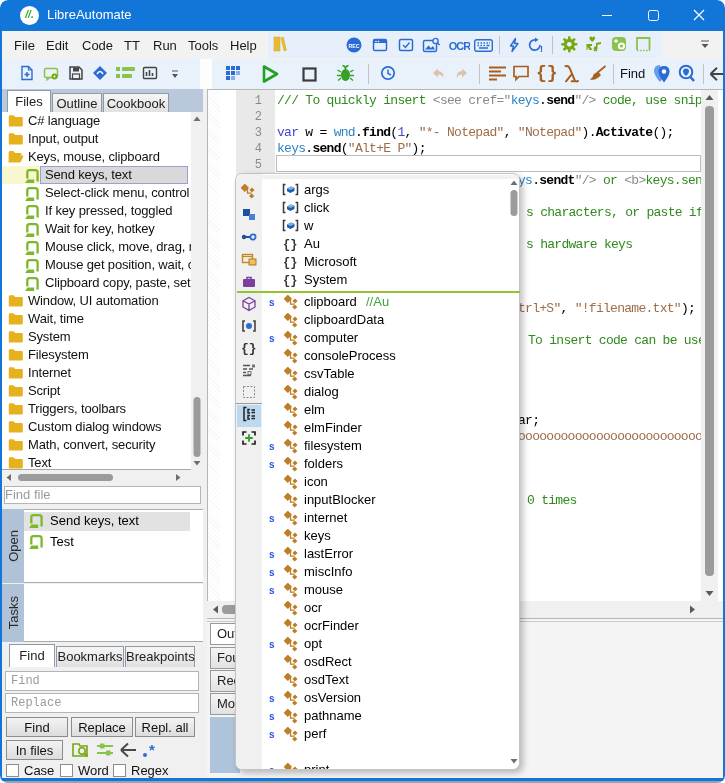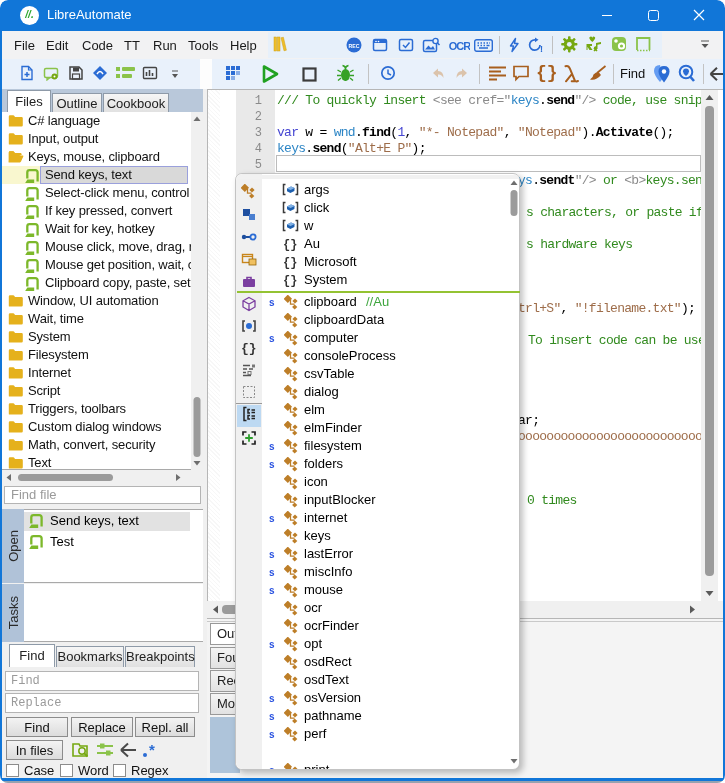--- a/index.html
+++ b/index.html
@@ -20,21 +20,21 @@
 #lpanel{left:2px;top:89px;width:205px;height:692px;background:#f0f0f0;}
 #tabstrip{left:0;top:0;width:201px;height:23px;background:#b9c8da;}
 .tab{position:absolute;border:1px solid #8e9aa8;border-bottom:none;background:linear-gradient(#f6f6f6,#e0e0e0);text-align:center;font-size:13px;color:#222;}
 .tab.act{background:#fff;z-index:2;}
 #tree{left:0;top:23px;width:201px;height:358px;background:#fff;border-bottom:1px solid #a9a9a9;}
 .trow{position:absolute;left:0;height:18px;width:189px;font-size:13px;color:#111;line-height:18px;overflow:hidden;letter-spacing:-0.15px;}
 .trow .lbl{position:absolute;top:0;white-space:nowrap;}
 
 .sb{position:absolute;background:#f0f0f0;}
 
-#findfile{left:2px;top:397px;width:197px;height:18px;background:#fff;border:1px solid #b4b4b4;color:#9a9a9a;font-size:13px;line-height:16px;padding-left:6px;}
+#findfile{left:2px;top:397px;width:197px;height:18px;background:#fff;border:1px solid #b4b4b4;color:#9a9a9a;font-size:13px;line-height:16px;}
 
 .sidecap{position:absolute;background:#b0c2d8;color:#2a2a2a;}
 .sidecap{display:flex;align-items:center;justify-content:center;}.sidecap span{writing-mode:vertical-rl;transform:rotate(180deg);white-space:nowrap;font-size:13px;}
 #openpanel{left:0;top:420px;width:201px;height:74px;background:#fff;border-top:1px solid #a9a9a9;border-bottom:1px solid #a9a9a9;}
 #taskspanel{left:0;top:495px;width:201px;height:58px;background:#fff;border-bottom:1px solid #a9a9a9;}
 
 #findpanel{left:0;top:554px;width:201px;height:138px;background:#f0f0f0;}
 .inp{position:absolute;background:#fff;border:1px solid #b4b4b4;color:#9a9a9a;font-family:"Liberation Mono",monospace;font-size:12px;padding-left:5px;}
 .btn{position:absolute;background:linear-gradient(#f3f3f3,#dcdcdc);border:1px solid #8c8c8c;text-align:center;font-size:13px;color:#111;}
 .cb{position:absolute;width:13px;height:13px;background:#fff;border:1px solid #8c8c8c;}
@@ -410,21 +410,21 @@
           </div>
           <div class="lbl" style="left:43px;">Select-click menu, control </div>
         </div>
         <div class="trow" style="top: 90px;">
           <div class="abs" style="left:23px;top:2px;">
             <svg width="15" height="16" viewBox="0 0 15 16">
               <path d="M2.3 10.6 L2.3 4.4 Q2.3 2.2 4.5 2.2 L10.2 2.2 Q12.6 2.2 12.6 4.6 L12.6 13.6" fill="none" stroke="#7cb82a" stroke-width="2.3"></path>
               <path d="M0.2 14.9 L2.4 11.5 L9.2 11.5 L9.2 14.9 Z" fill="#7cb82a"></path>
             </svg>
           </div>
-          <div class="lbl" style="left:43px;">If key pressed, convert</div>
+          <div class="lbl" style="left:43px;">If key pressed, toggled</div>
         </div>
         <div class="trow" style="top: 108px;">
           <div class="abs" style="left:23px;top:2px;">
             <svg width="15" height="16" viewBox="0 0 15 16">
               <path d="M2.3 10.6 L2.3 4.4 Q2.3 2.2 4.5 2.2 L10.2 2.2 Q12.6 2.2 12.6 4.6 L12.6 13.6" fill="none" stroke="#7cb82a" stroke-width="2.3"></path>
               <path d="M0.2 14.9 L2.4 11.5 L9.2 11.5 L9.2 14.9 Z" fill="#7cb82a"></path>
             </svg>
           </div>
           <div class="lbl" style="left:43px;">Wait for key, hotkey</div>
         </div>

